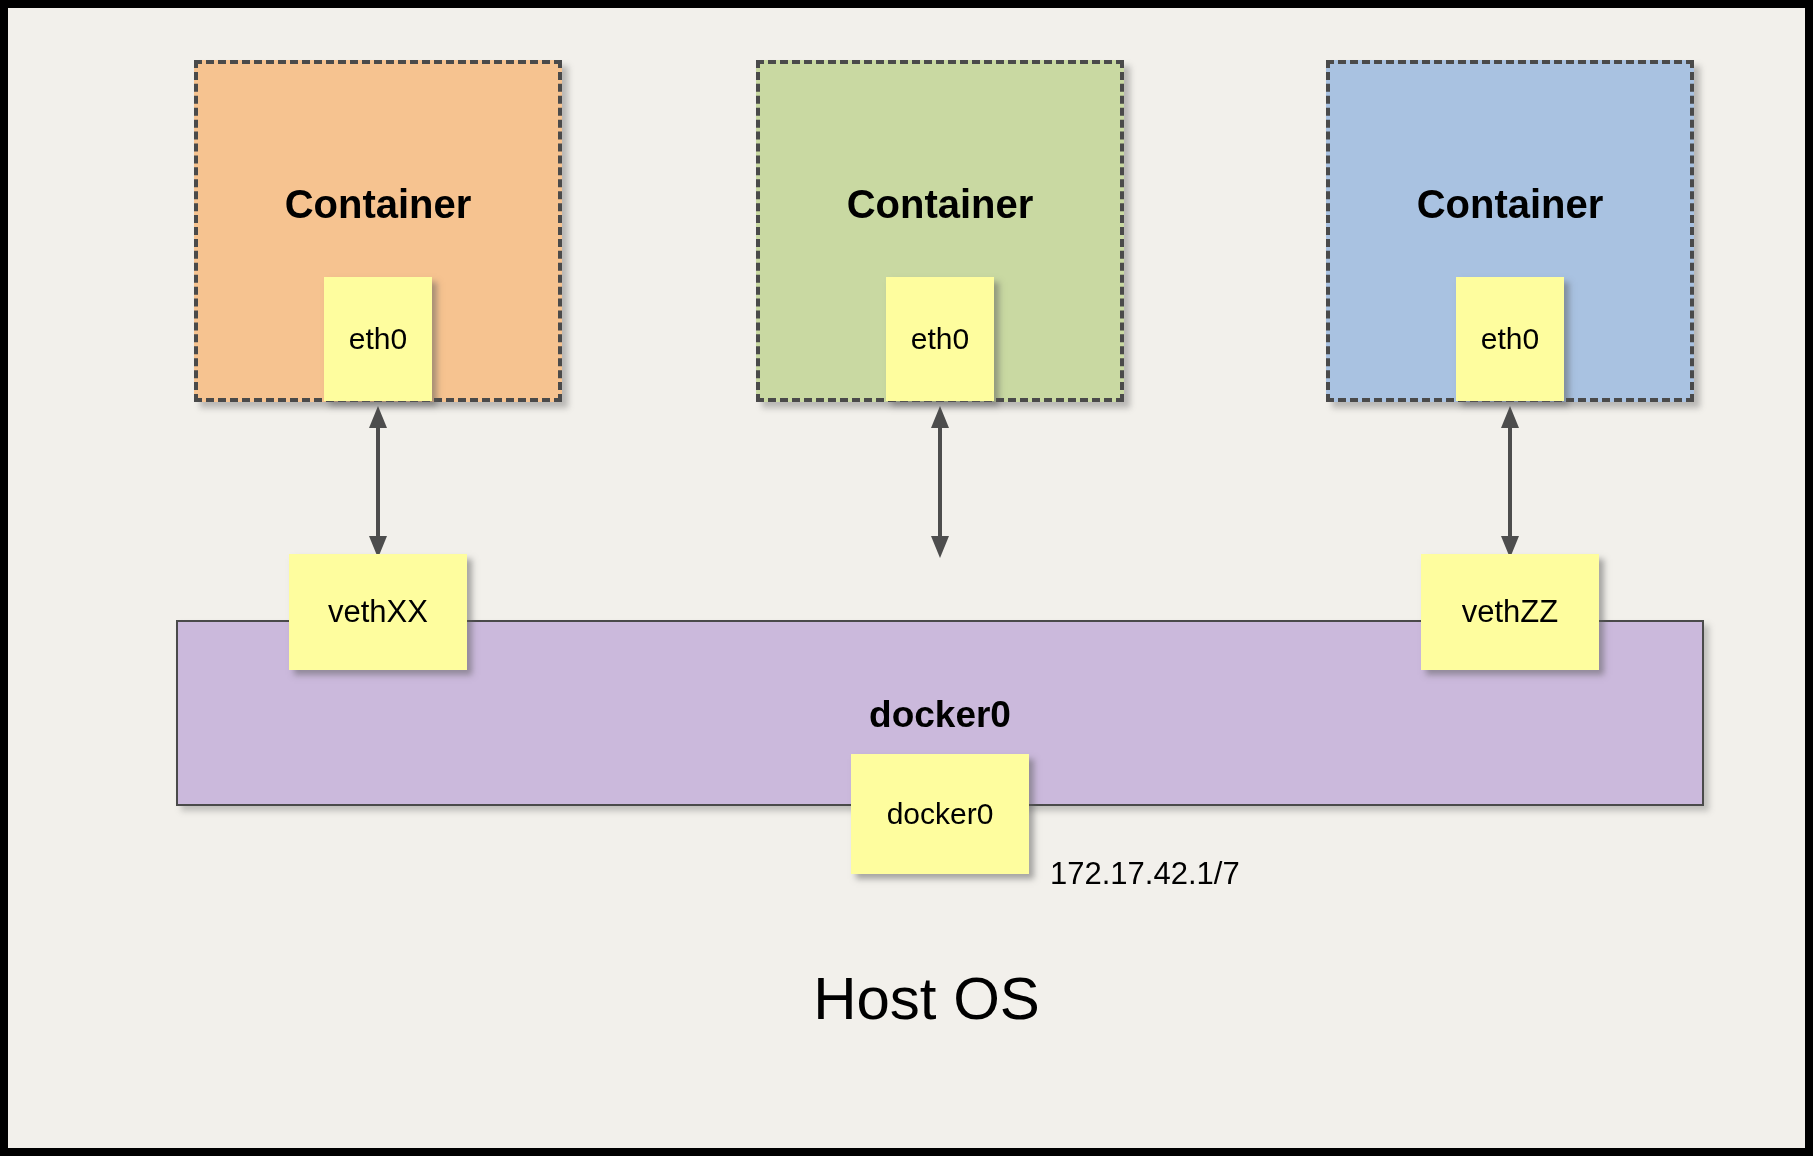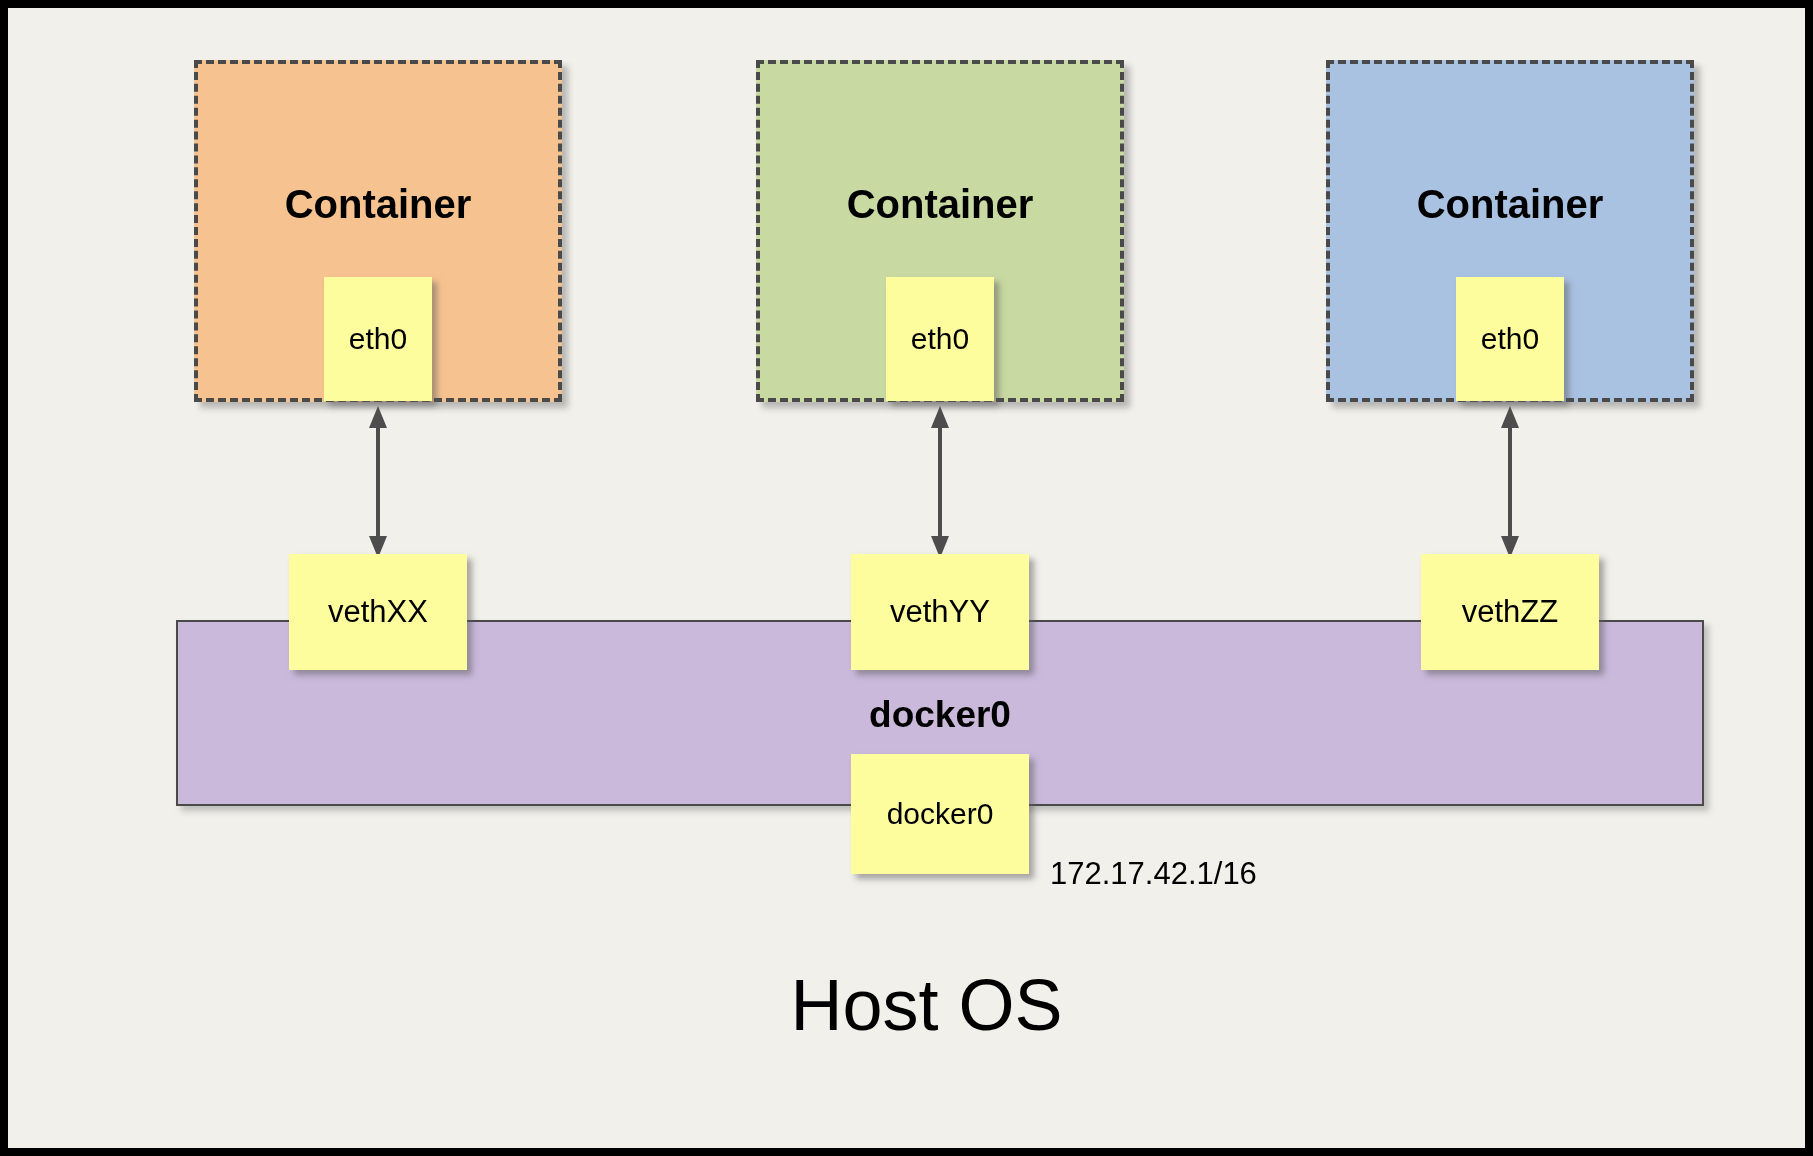--- a/index.html
+++ b/index.html
@@ -104,21 +104,21 @@
     font-size: 31px;
     z-index: 4;
   }
   .host-label {
     position: absolute;
     top: 956px;
     left: 0;
     width: 100%;
     text-align: center;
     text-indent: 40px;
-    font-size: 72px;
+    font-size: 60px;
     font-weight: 400;
   }
 </style>
 </head>
 <body>
 
 <div class="stage" style="background-color: rgb(242, 240, 235);">
 
   <div class="container-box c1" style="background-color: rgb(246, 195, 144);">
     <div class="container-label">Container</div>
@@ -157,27 +157,24 @@
     <polygon points="18,152 9,130 27,130" fill="currentColor"></polygon>
   </svg>
 
   <div class="bridge-bar" style="background-color: rgb(203, 185, 220);">
     <div class="bridge-label">docker0</div>
   </div>
 
   <div class="iface-box veth veth-1" style="background-color: rgb(254, 253, 158);">
     <span>vethXX</span>
   </div>
-  <div class="iface-box veth veth-2" style="background-color: rgb(254, 253, 158);">
-    <span>vethYY</span>
-  </div>
   <div class="iface-box veth veth-3" style="background-color: rgb(254, 253, 158);">
     <span>vethZZ</span>
   </div>
 
   <div class="iface-box docker0-box" style="background-color: rgb(254, 253, 158);">
     <span>docker0</span>
   </div>
-  <div class="ip-label">172.17.42.1/16</div>
+  <div class="ip-label">172.17.42.1/7</div>
 
   <div class="host-label">Host OS</div>
 
 </div>
 
 </body></html>

